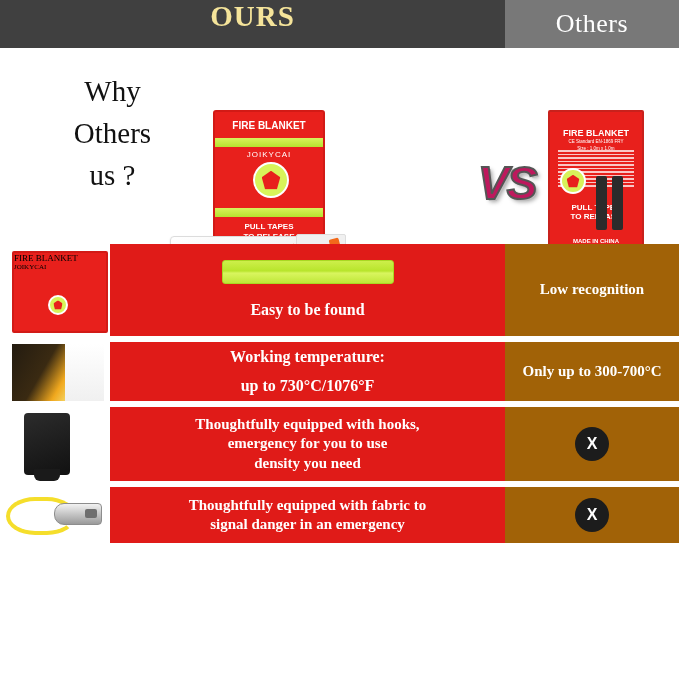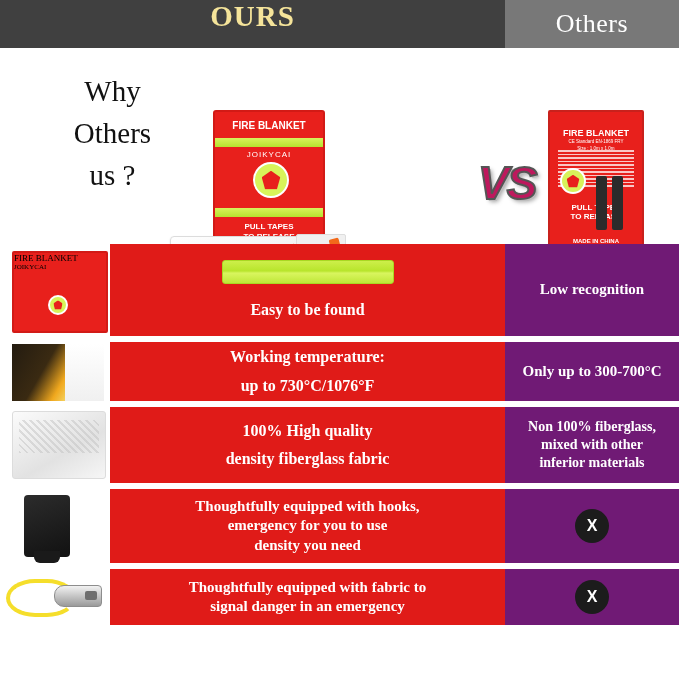--- a/index.html
+++ b/index.html
@@ -120,21 +120,21 @@
   
   .rows{position:absolute;left:0;top:244px;width:679px;}
   .row{display:flex;width:679px;margin-bottom:6px;}
   .cell-img{width:110px;background:#ffffff;position:relative;overflow:hidden;}
   .cell-ours{
     flex:1;background:#e01b18;display:flex;flex-direction:column;
     align-items:center;justify-content:center;
     color:#ffffff;font-weight:bold;text-align:center;line-height:1.28;
   }
   .cell-others{
-    width:174px;background:#701a75;display:flex;align-items:center;justify-content:center;
+    width:174px;background:#a16207;display:flex;align-items:center;justify-content:center;
     color:#ffffff;font-weight:bold;text-align:center;line-height:1.28;padding:0 6px;
     box-sizing:border-box;
   }
   .r1{height:92px;}
   .r2{height:59px;}
   .r3{height:76px;}
   .r4{height:74px;}
   .r5{height:56px;}
 
   .txt-16{font-size:16px;gap:8px;}
@@ -293,36 +293,20 @@
       </div>
       <div class="cell-ours txt-16">
         <div>Working temperature:</div>
         <div>up to 730°C/1076°F</div>
       </div>
       <div class="cell-others txt-15">
         <span>Only up to 300-700°C</span>
       </div>
     </div>
 
-    <div class="row r3">
-      <div class="cell-img">
-        <div class="fabric" style="left:12px;top:4px;width:92px;height:66px;"></div>
-      </div>
-      <div class="cell-ours txt-16">
-        <div>100% High quality</div>
-        <div>density fiberglass fabric</div>
-      </div>
-      <div class="cell-others txt-14">
-        <div>
-          <div>Non 100% fiberglass,</div>
-          <div>mixed with other</div>
-          <div>inferior materials</div>
-        </div>
-      </div>
-    </div>
 
     <div class="row r4">
       <div class="cell-img">
         <div class="hook"></div>
       </div>
       <div class="cell-ours txt-15">
         <div>Thoughtfully equipped with hooks,</div>
         <div>emergency for you to use</div>
         <div>density you need</div>
       </div>

